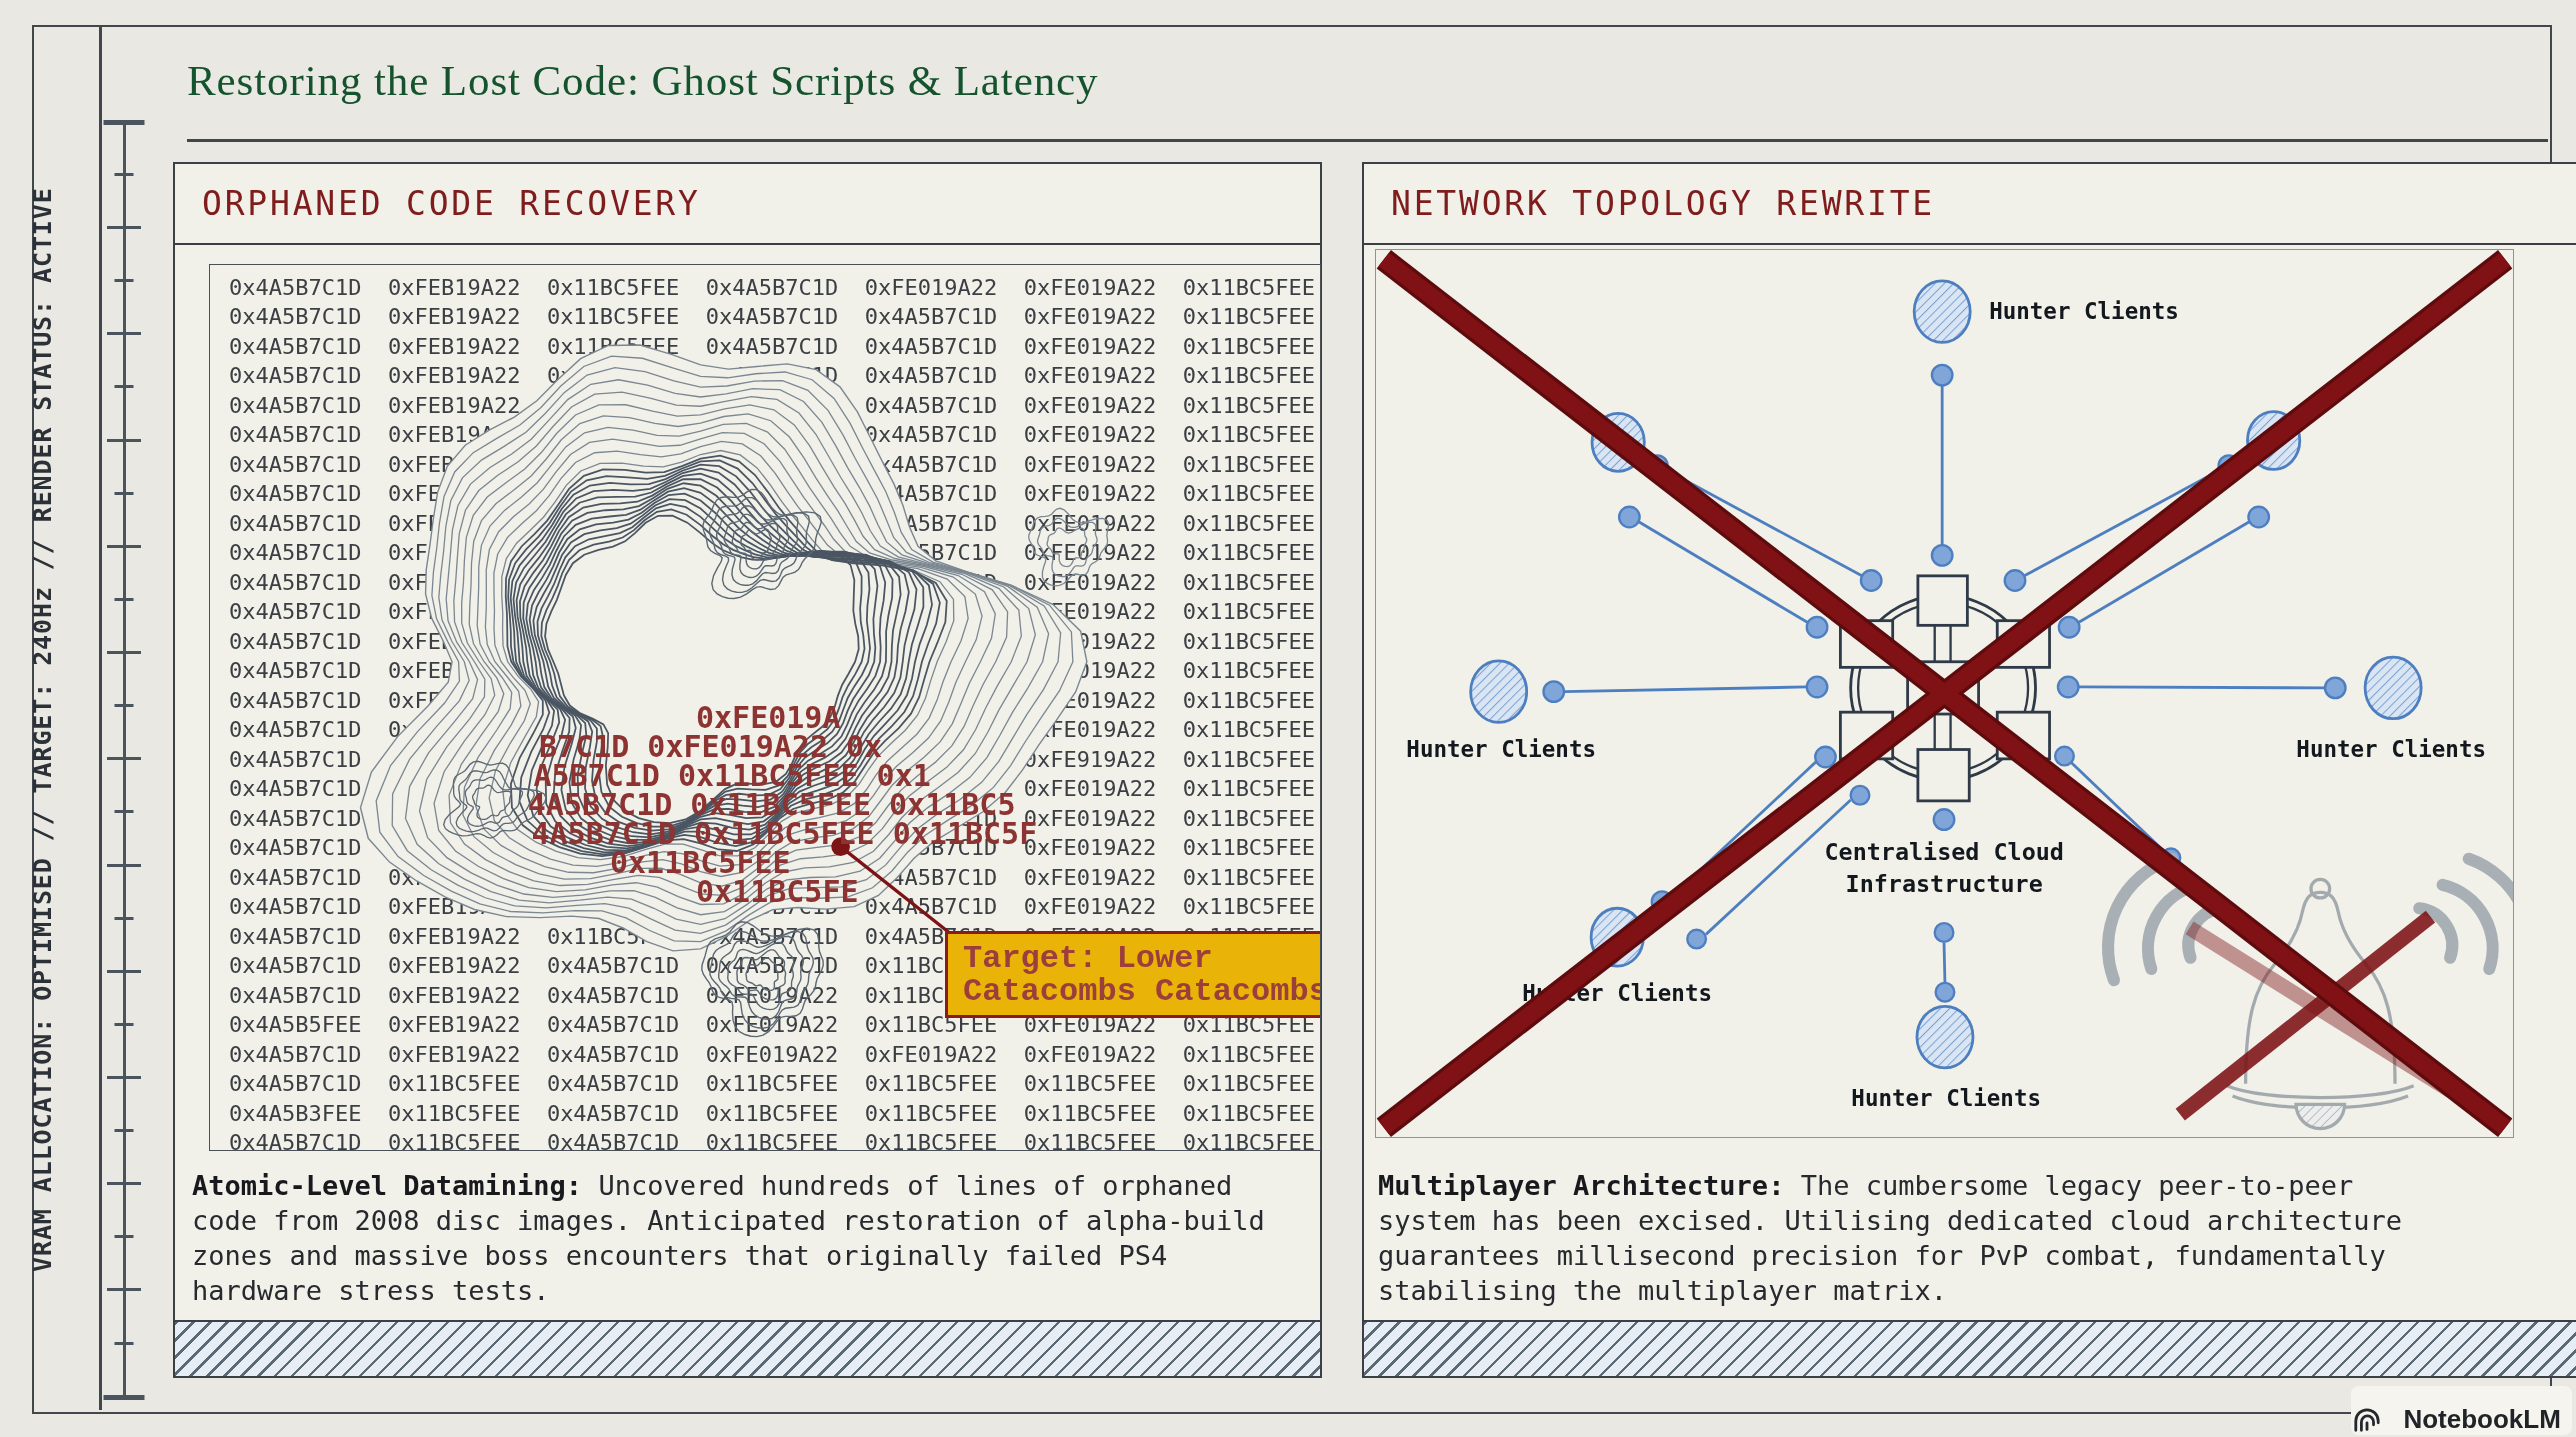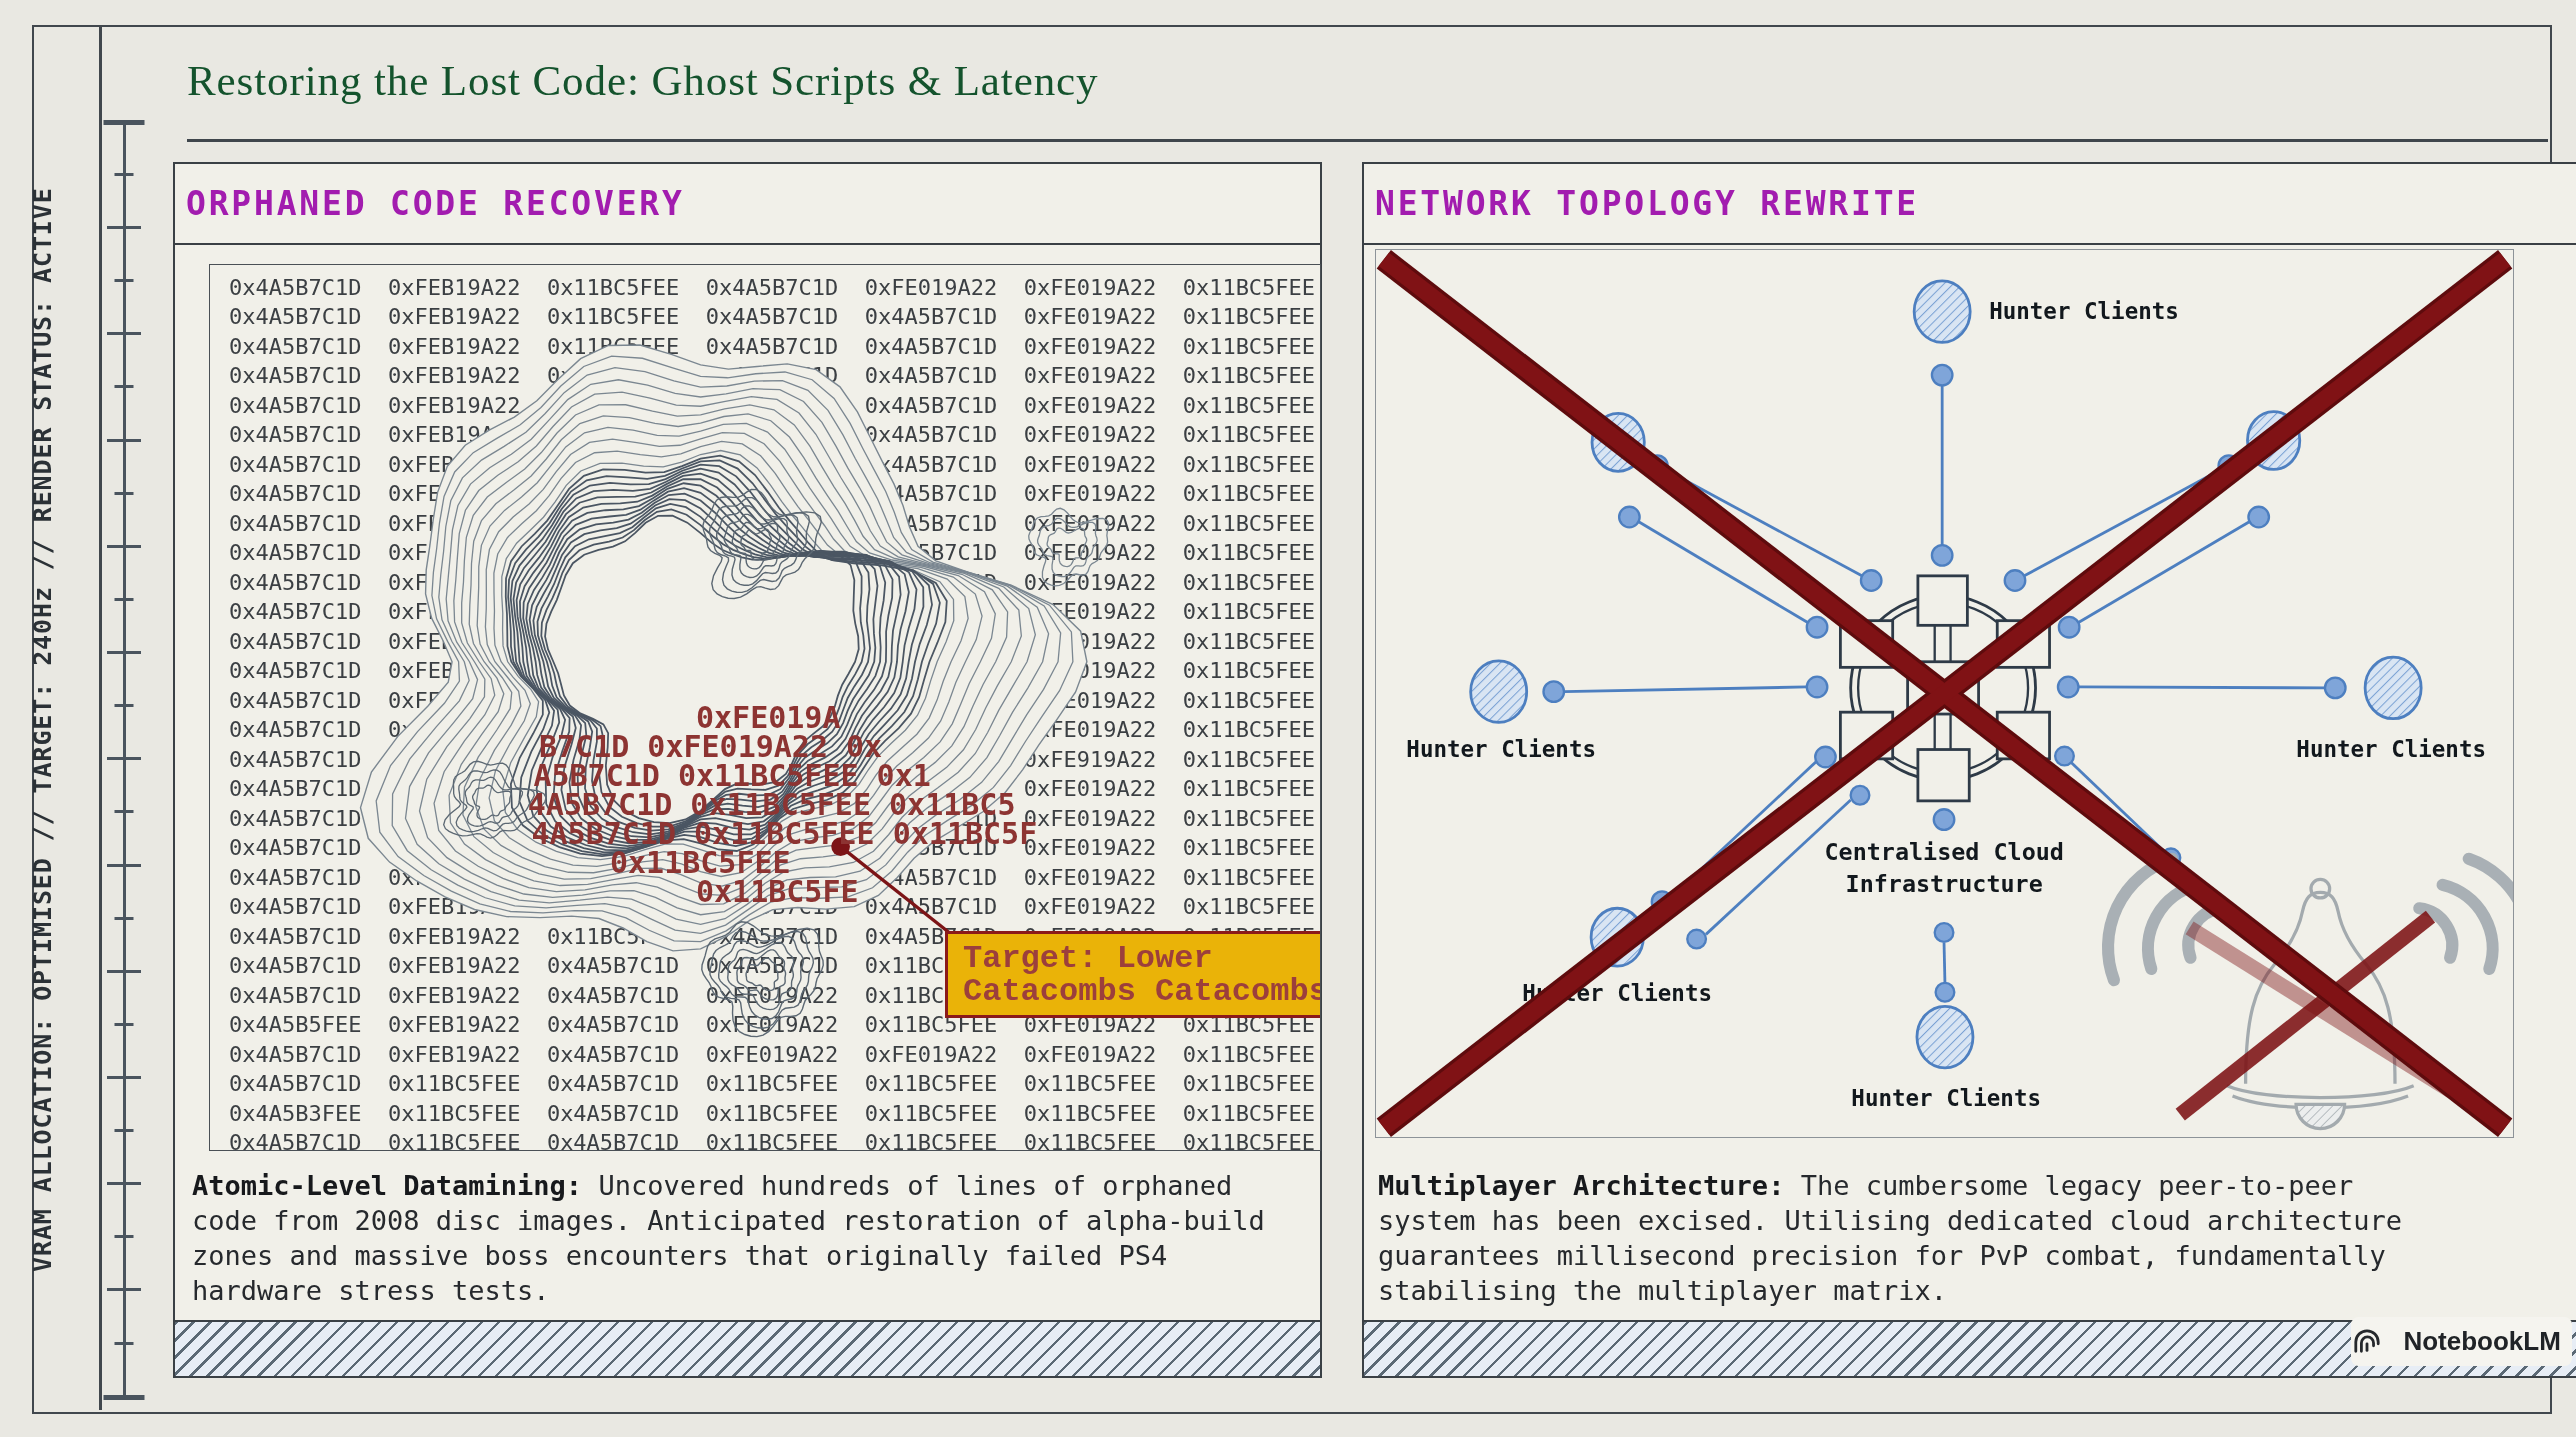--- a/index.html
+++ b/index.html
@@ -17,22 +17,22 @@
   .tick{position:absolute;background:#4a545e;height:2.8px;transform:translateX(-50%);}
   
   #page-title{left:187px;top:56px;font-family:"Liberation Serif",serif;font-size:43px;
      color:#14532d;letter-spacing:0.9px;}
   #title-rule{left:187px;top:139px;width:2361px;height:2.8px;background:#3f464c;}
   
   .panel{position:absolute;top:162px;height:1216px;background:#f1f0e9;border:2.8px solid #3a4045;box-sizing:border-box;}
   #panel-left{left:173px;width:1149px;}
   #panel-right{left:1362px;width:1308px;}
   .panel-header{position:absolute;left:0;top:0;right:0;height:79px;border-bottom:2.8px solid #3a4045;
-     display:flex;align-items:center;padding-left:11px;font-size:33px;font-weight:700;
-     letter-spacing:2.8px;color:#a21caf;}
+     display:flex;align-items:center;padding-left:27px;font-size:33px;font-weight:400;
+     letter-spacing:2.8px;color:#7f1d1d;}
   .hatch-bar{position:absolute;left:0;right:0;bottom:0;height:54px;border-top:2.8px solid #3a4045;
      background:repeating-linear-gradient(135deg,#5b6975 0px,#5b6975 2.3px,#e7edf5 2.3px,#e7edf5 12px);}
   .panel-caption{position:absolute;font-size:27px;line-height:35px;color:#26292d;}
   .panel-caption b{font-weight:700;color:#17191c;}
   
   #hex-grid-box{position:absolute;left:34px;top:100px;width:1112px;height:887px;
      border:1.9px solid #4a5055;box-sizing:border-box;overflow:hidden;background:#f1f0e9;}
   #hex-rows{position:absolute;left:0;top:0;padding:7.5px 0 0 19px;}
   .hexrow{white-space:pre;font-size:22px;line-height:29.5px;color:#3b3f43;}
   #contour-svg{position:absolute;left:0;top:0;width:100%;height:100%;pointer-events:none;}
@@ -44,22 +44,22 @@
   #left-caption{left:17px;top:1004px;width:67ch;}
   #right-caption{left:14px;top:1004px;width:64ch;}
   
   #diagram-box{position:absolute;left:11.2px;top:85px;width:1139px;height:889px;
      border:1.9px solid #8d9398;box-sizing:border-box;}
   #diagram-svg,#x-overlay-svg{position:absolute;left:0;top:0;width:100%;height:100%;pointer-events:none;}
   #x-overlay-svg{z-index:6;}
   .net-label{position:absolute;font-size:22.5px;font-weight:600;color:#12181d;white-space:nowrap;z-index:4;}
   .net-label.centered{transform:translateX(-50%);}
   
-  #brand-pill{left:2351px;top:1317px;width:221px;height:49px;background:#f5f4ef;border-radius:7.5px;
-     display:flex;align-items:center;justify-content:flex-end;gap:20px;padding-right:11.2px;box-sizing:border-box;z-index:8;}
+  #brand-pill{left:2351px;top:1386px;width:221px;height:49px;background:#f5f4ef;border-radius:7.5px;
+     display:flex;align-items:flex-end;justify-content:flex-end;gap:20px;padding-right:11.2px;box-sizing:border-box;z-index:8;}
   #brand-text{font-family:"Liberation Sans",sans-serif;font-size:26px;font-weight:700;color:#202327;}
 </style>
 </head>
 <body>
 
 <div id="canvas">
 
   <div class="abs" id="outer-frame"></div>
   <div class="abs" id="gutter-divider"></div>
   <div class="abs" id="vertical-status">VRAM ALLOCATION: OPTIMISED // TARGET: 240Hz // RENDER STATUS: ACTIVE</div>

